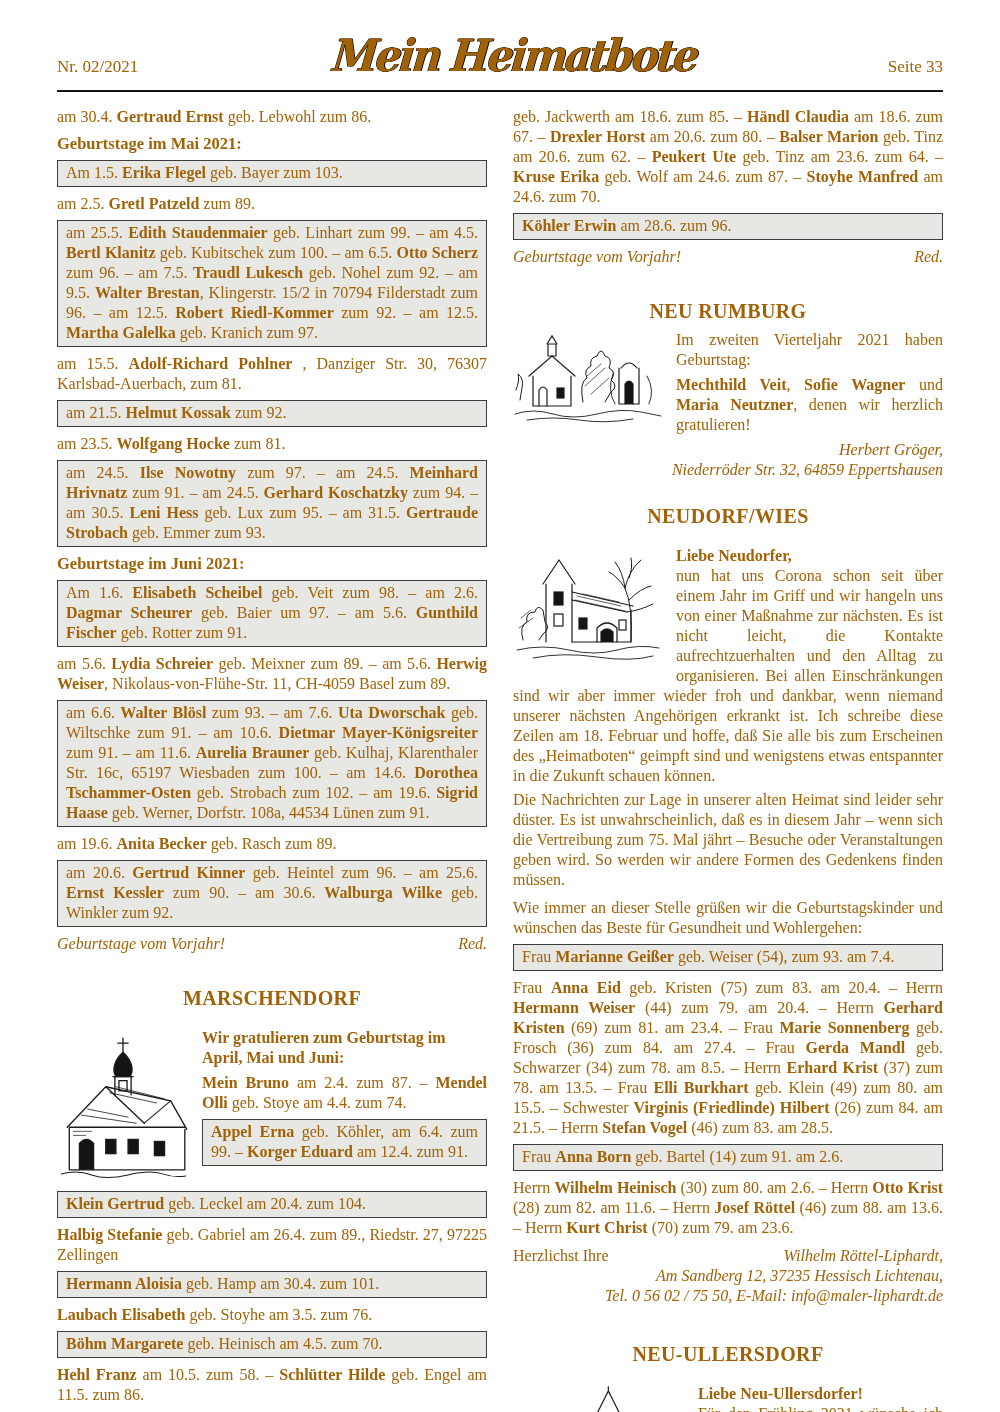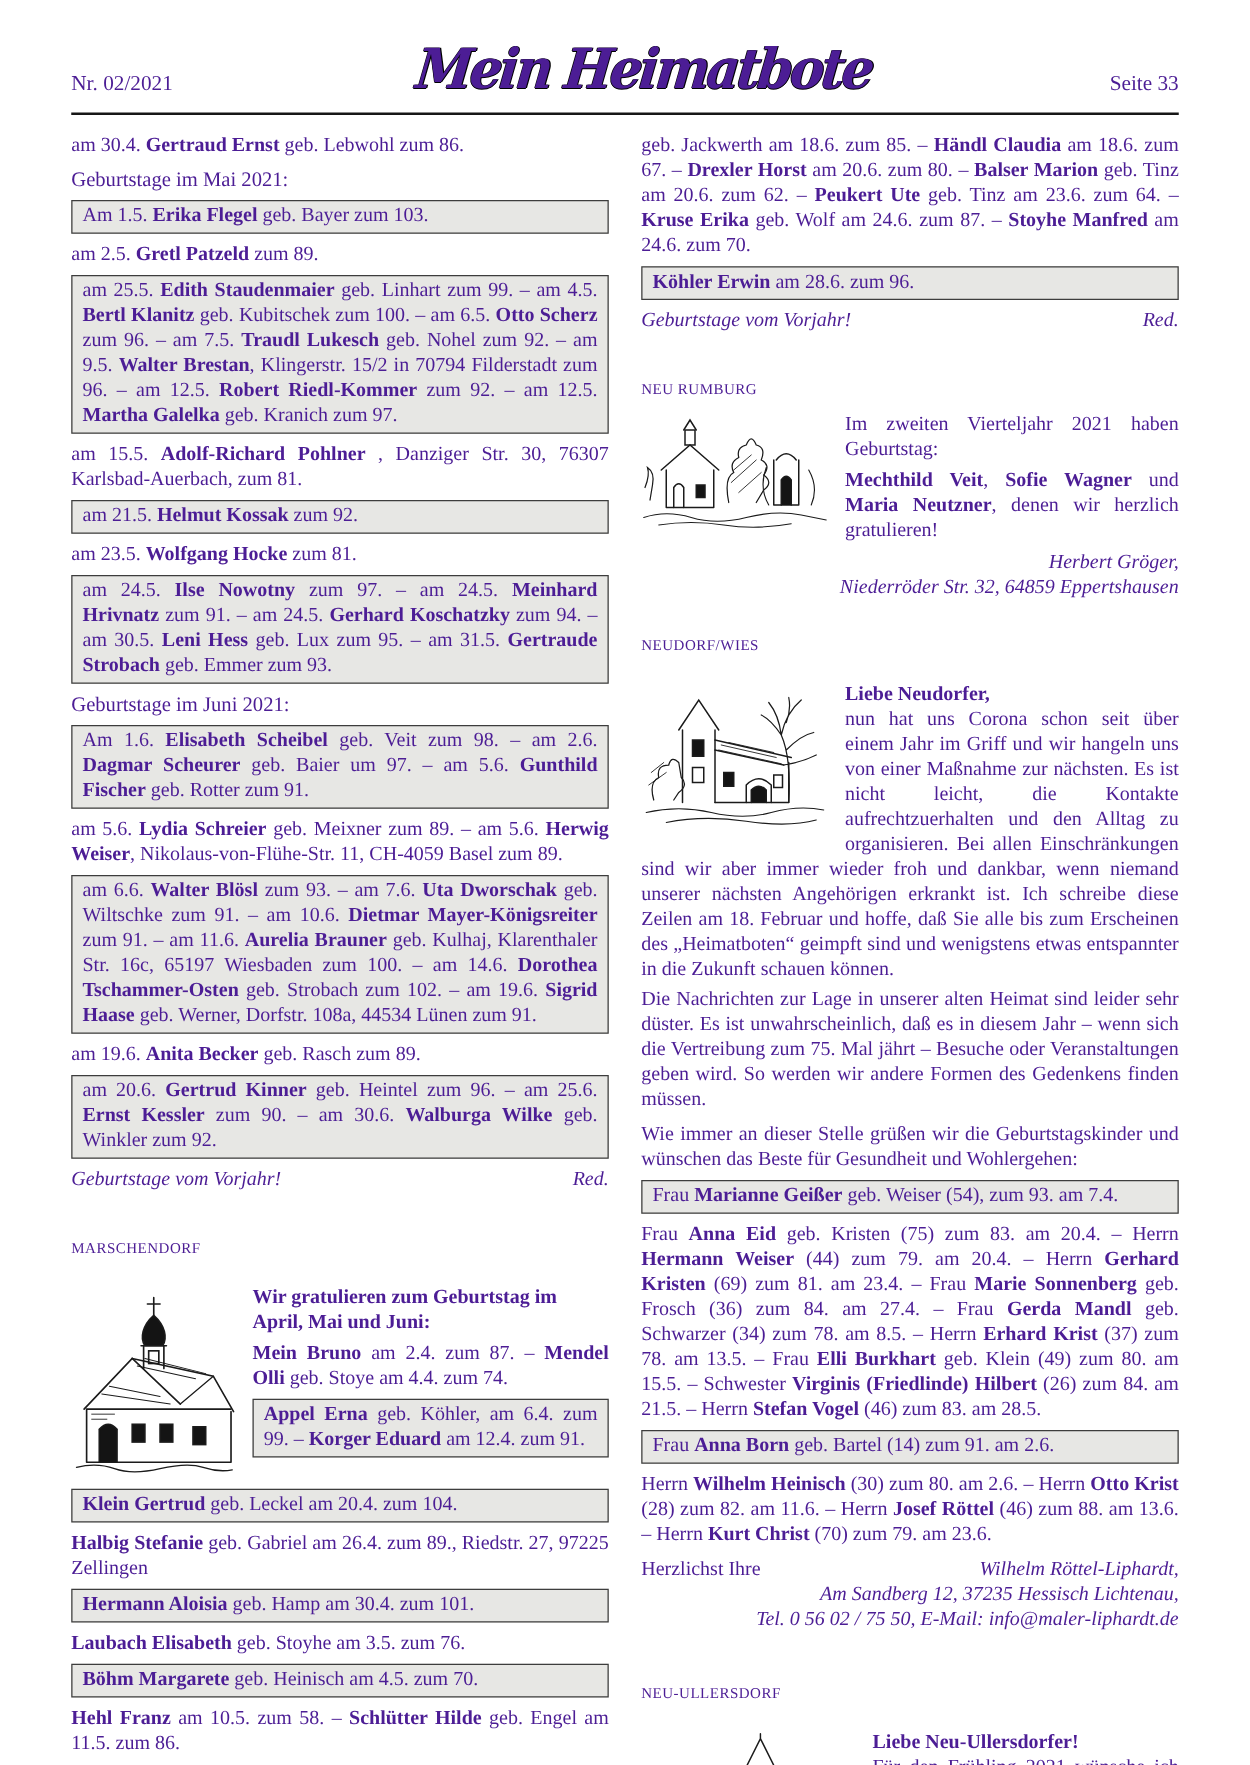--- a/index.html
+++ b/index.html
@@ -1,47 +1,47 @@
 <!DOCTYPE html>
 <html lang="de"><head>
 <meta charset="utf-8">
 <style>
   * { margin:0; padding:0; box-sizing:border-box; }
   html,body { background:#d9d9d9; }
   .page {
     position:relative; width:1000px; height:1412px; margin:0 auto;
-    background:#ffffff; color:#4c1d95; overflow:hidden;
+    background:#ffffff; color:#a16207; overflow:hidden;
     font-family:"Liberation Serif", serif;
     padding:28px 57px 0 57px;
   }
   
   .hdr { display:flex; justify-content:space-between; align-items:flex-end;
          border-bottom:2.5px solid #161616; padding-bottom:13px; height:64px; }
   .hdr-meta { font-size:17px; line-height:20px; }
   .masthead {
     font-family:"DejaVu Serif", serif; font-style:italic; font-weight:bold;
     font-size:41px; line-height:40px; letter-spacing:-2.5px;
     transform:skewX(-6deg) scaleY(1.08); transform-origin:bottom center;
     text-shadow:0.9px 0 #000, -0.5px 0 #000, 0 0.4px #000;
     white-space:nowrap;
   }
   
   .cols { display:flex; gap:26px; margin-top:11px; }
   .col { width:430px; font-size:16px; line-height:20px; text-align:justify; }
   .b { font-weight:bold; }
   .para { margin:4px 0 5px; }
-  .subhead { font-weight:normal; text-align:left; margin:7px 0 3px; font-size:16.5px; }
+  .subhead { font-weight:bold; text-align:left; margin:7px 0 3px; font-size:16.5px; }
   .box { border:1.6px solid #3d3d3d; background:#e7e7e4; padding:2px 8px 3px;
          margin:6px 0 7px; overflow:hidden; }
   .vorjahr { display:flex; justify-content:space-between; font-style:italic;
              margin:6px 0 4px; }
   
   .section { margin-top:34px; }
   .section.tight { margin-top:26px; }
-  .sec-title { font-weight:normal; font-size:12px;
+  .sec-title { text-align:center; font-weight:bold; font-size:20px;
                letter-spacing:0.4px; margin-bottom:9px; }
   .sec-body::after { content:""; display:block; clear:both; }
   .church { float:left; margin:2px 13px 3px 0; }
   .church svg { display:block; }
   .salute { font-weight:bold; text-align:left;margin-top:20px; }
   .sig-right { text-align:right; font-style:italic; }
   .closing { margin:8px 0 4px; overflow:hidden; }
   .closing-left { float:left; font-style:normal; }
   .closing-sig { text-align:right; font-style:italic; }
 </style>

